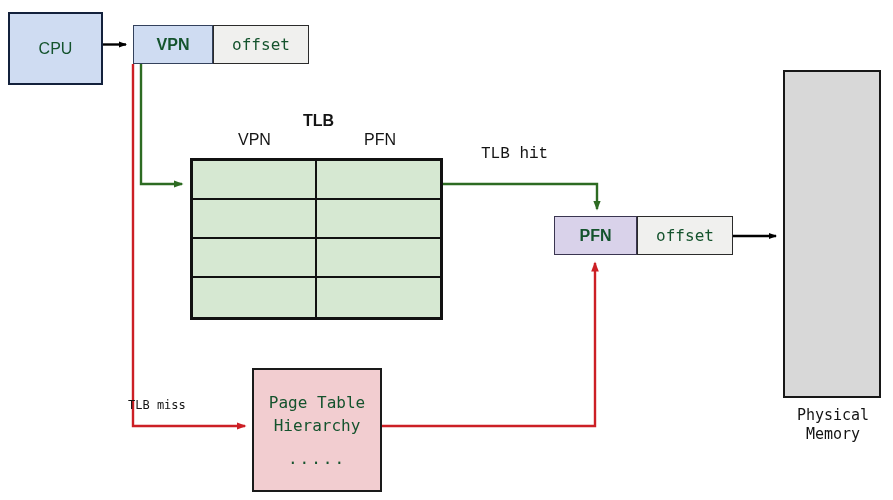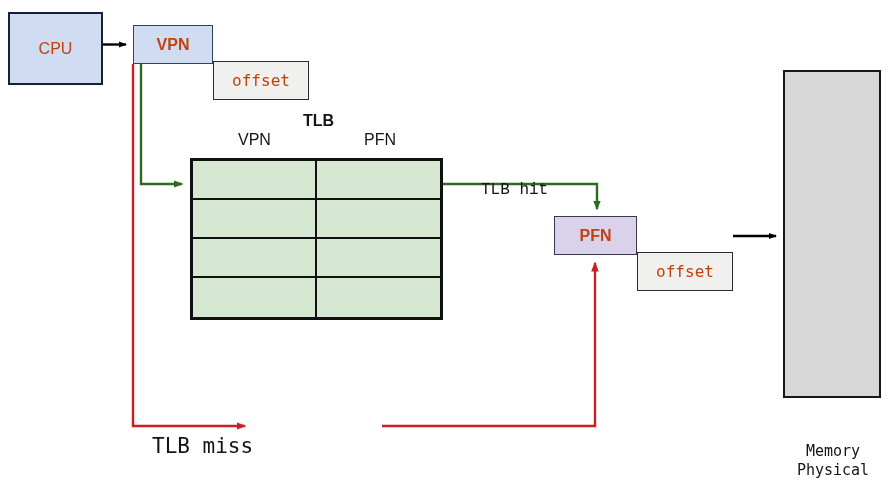--- a/index.html
+++ b/index.html
@@ -17,25 +17,24 @@
     background: #ffffff;
     overflow: hidden;
   }
   .box {
     position: absolute;
     box-sizing: border-box;
     display: flex;
     align-items: center;
     justify-content: center;
     border: 2px solid #1a1a1a;
-    color: #c2410c;
+    color: #14532d;
   }
   .mono {
     font-family: "DejaVu Sans Mono", "Liberation Mono", monospace;
-    margin-top: 36px;
   }
   .sans {
     font-family: "Liberation Sans", "DejaVu Sans", sans-serif;
   }
 
   
   #cpu-box {
     left: 8px;
     top: 12px;
     width: 95px;
@@ -111,23 +110,23 @@
     top: 131px;
     font-size: 16px;
   }
   #tlb-hit-label {
     left: 481px;
     top: 145px;
     font-size: 16px;
     font-family: Liberation Mono, monospace;
   }
   #tlb-miss-label {
-    left: 152px;
+    left: 128px;
     top: 398px;
-    font-size: 21px;
+    font-size: 12px;
   }
   #phys-mem-label {
     left: 783px;
     top: 406px;
     width: 100px;
     text-align: center;
     font-size: 15px;
     line-height: 19px;
   }
 
@@ -260,20 +259,25 @@
   <div class="label-static mono" id="tlb-hit-label">TLB hit</div>
   <div class="label-static mono" id="tlb-miss-label">TLB miss</div>
 
   <div class="box sans" id="paddr-pfn">
     <span>PFN</span>
   </div>
   <div class="box mono" id="paddr-offset">
     <span>offset</span>
   </div>
 
+  <div class="box mono" id="page-table-box">
+    <span class="ptline">Page Table</span>
+    <span class="ptline">Hierarchy</span>
+    <span class="ptline" id="page-table-dots">.....</span>
+  </div>
 
   <div class="box" id="phys-mem-box"></div>
   <div class="label-static mono" id="phys-mem-label">
+    <div>Physical</div>
     <div>Memory</div>
-    <div>Physical</div>
   </div>
 
 </div>
 
 </body></html>

